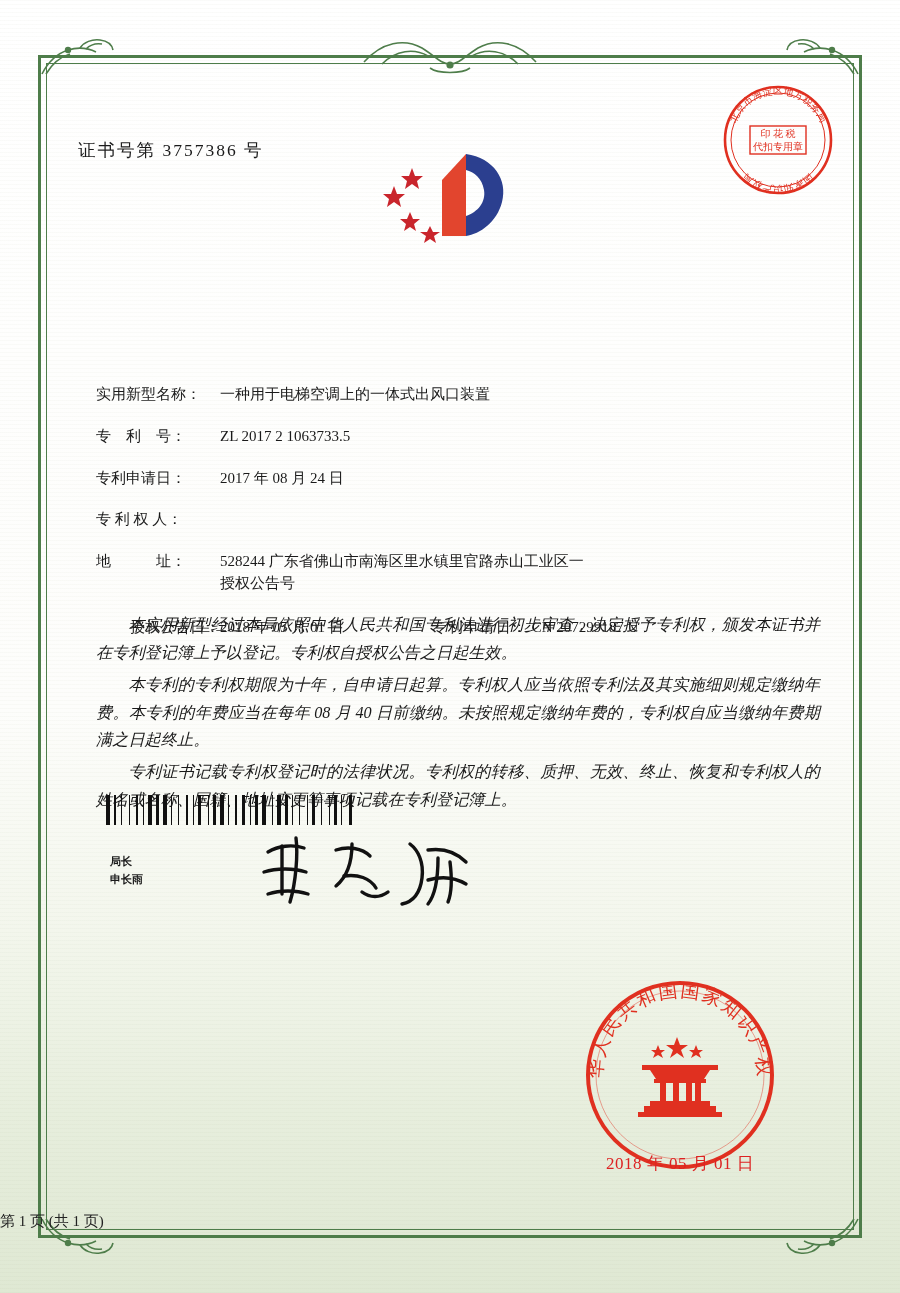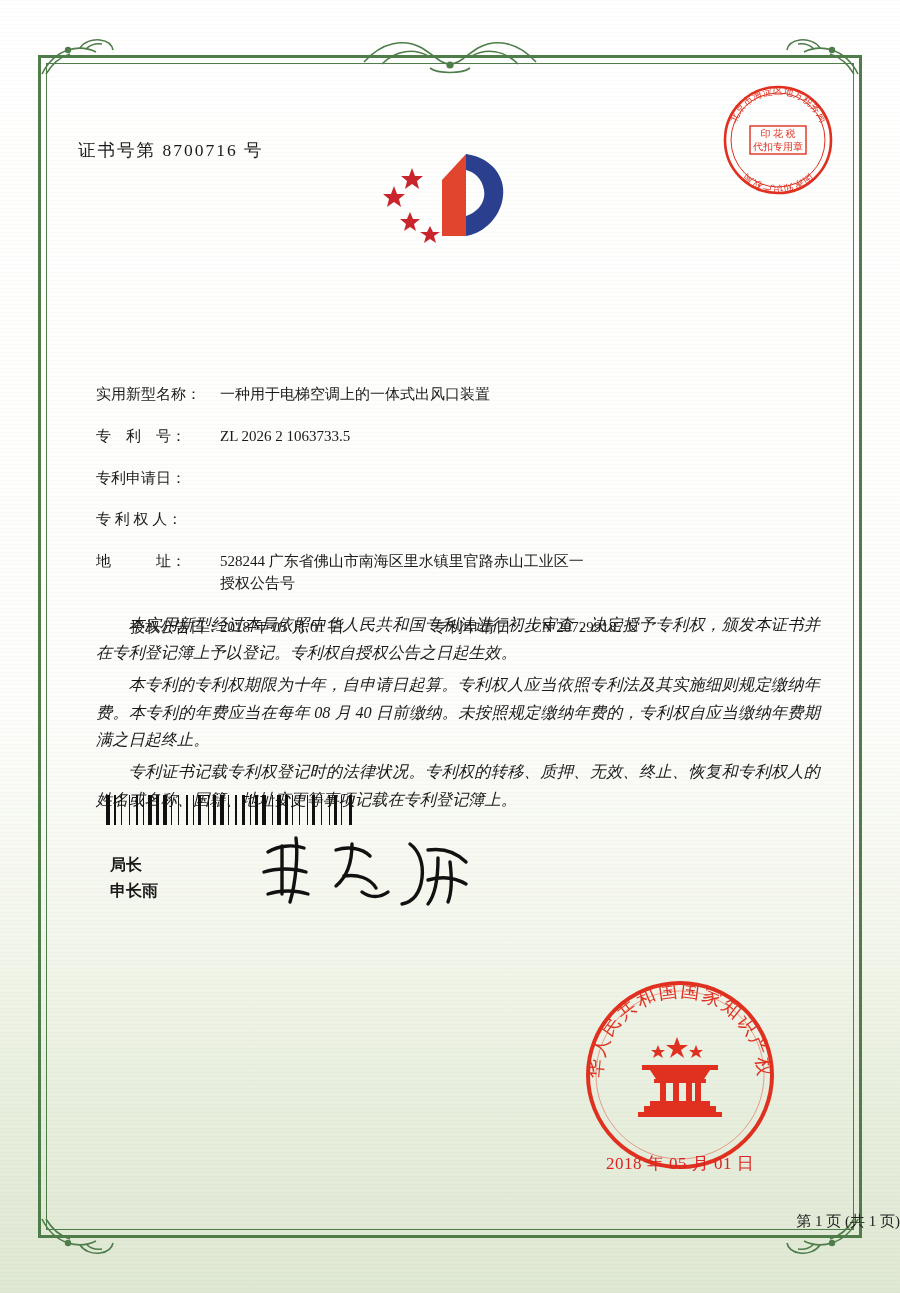--- a/index.html
+++ b/index.html
@@ -168,21 +168,21 @@
     display: block;
     background: #111;
     margin-right: 1.6px;
   }
 
   
   .sign-block {
     position: absolute;
     left: 110px;
     top: 852px;
-    font-size: 16px;
+    font-size: 11px;
     line-height: 1.65;
     font-weight: bold;
   }
   .signature {
     position: absolute;
     left: 252px;
     top: 832px;
     width: 230px;
     height: 82px;
     color: #111;
@@ -209,21 +209,21 @@
     color: #d22;
     letter-spacing: 0.5px;
     font-family: "Liberation Serif", "DejaVu Serif", serif;
   }
 
   
   .footer {
     position: absolute;
     left: 0; right: 0;
     bottom: 62px;
-    text-align: right;
+    text-align: left;
     font-size: 15px;
     color: #222;
   }
 </style>
 </head>
 <body>
 
 <div class="page">
   <div class="paper-texture"></div>
 
@@ -269,21 +269,21 @@
   <div class="corner top-mid">
     <svg viewBox="0 0 180 44" fill="none" stroke="#4e7d4a" stroke-width="1.6">
       <path d="M4 28 C22 8 44 4 62 14 C74 21 80 30 90 30 C100 30 106 21 118 14 C136 4 158 8 176 28"></path>
       <path d="M22 30 C36 16 54 14 68 22"></path>
       <path d="M158 30 C144 16 126 14 112 22"></path>
       <circle cx="90" cy="31" r="3.6" fill="#4e7d4a" stroke="none"></circle>
       <path d="M70 34 C78 40 102 40 110 34"></path>
     </svg>
   </div>
 
-  <div class="cert-no">证书号第 8700716 号</div>
+  <div class="cert-no">证书号第 3757386 号</div>
 
   <div class="logo">
     <svg viewBox="0 0 130 110">
       <g fill="#c9252c">
         <polygon points="12,46 15,54 23,54 17,59 19,67 12,62 5,67 7,59 1,54 9,54"></polygon>
         <polygon points="30,28 33,36 41,36 35,41 37,49 30,44 23,49 25,41 19,36 27,36"></polygon>
         <polygon points="28,72 31,79 38,79 32,84 34,91 28,87 22,91 24,84 18,79 25,79"></polygon>
         <polygon points="48,86 51,92 58,92 52,96 54,103 48,99 42,103 44,96 38,92 45,92"></polygon>
       </g>
       <path d="M60 96 L60 40 L84 14 L84 96 Z" fill="#e2452e"></path>
@@ -315,25 +315,26 @@
   <div class="fields">
 
     <div class="field-row">
       <div class="field-label">实用新型名称：</div>
       <div class="field-value">一种用于电梯空调上的一体式出风口装置</div>
     </div>
 
 
     <div class="field-row">
       <div class="field-label">专　利　号：</div>
-      <div class="field-value">ZL 2026 2 1063733.5</div>
+      <div class="field-value">ZL 2017 2 1063733.5</div>
     </div>
 
     <div class="field-row">
       <div class="field-label">专利申请日：</div>
+      <div class="field-value">2017 年 08 月 24 日</div>
     </div>
 
     <div class="field-row">
       <div class="field-label">专 利 权 人：</div>
     </div>
 
     <div class="field-row">
       <div class="field-label">地　　　址：</div>
       <div class="field-value">
         <span>528244 广东省佛山市南海区里水镇里官路赤山工业区一</span>

